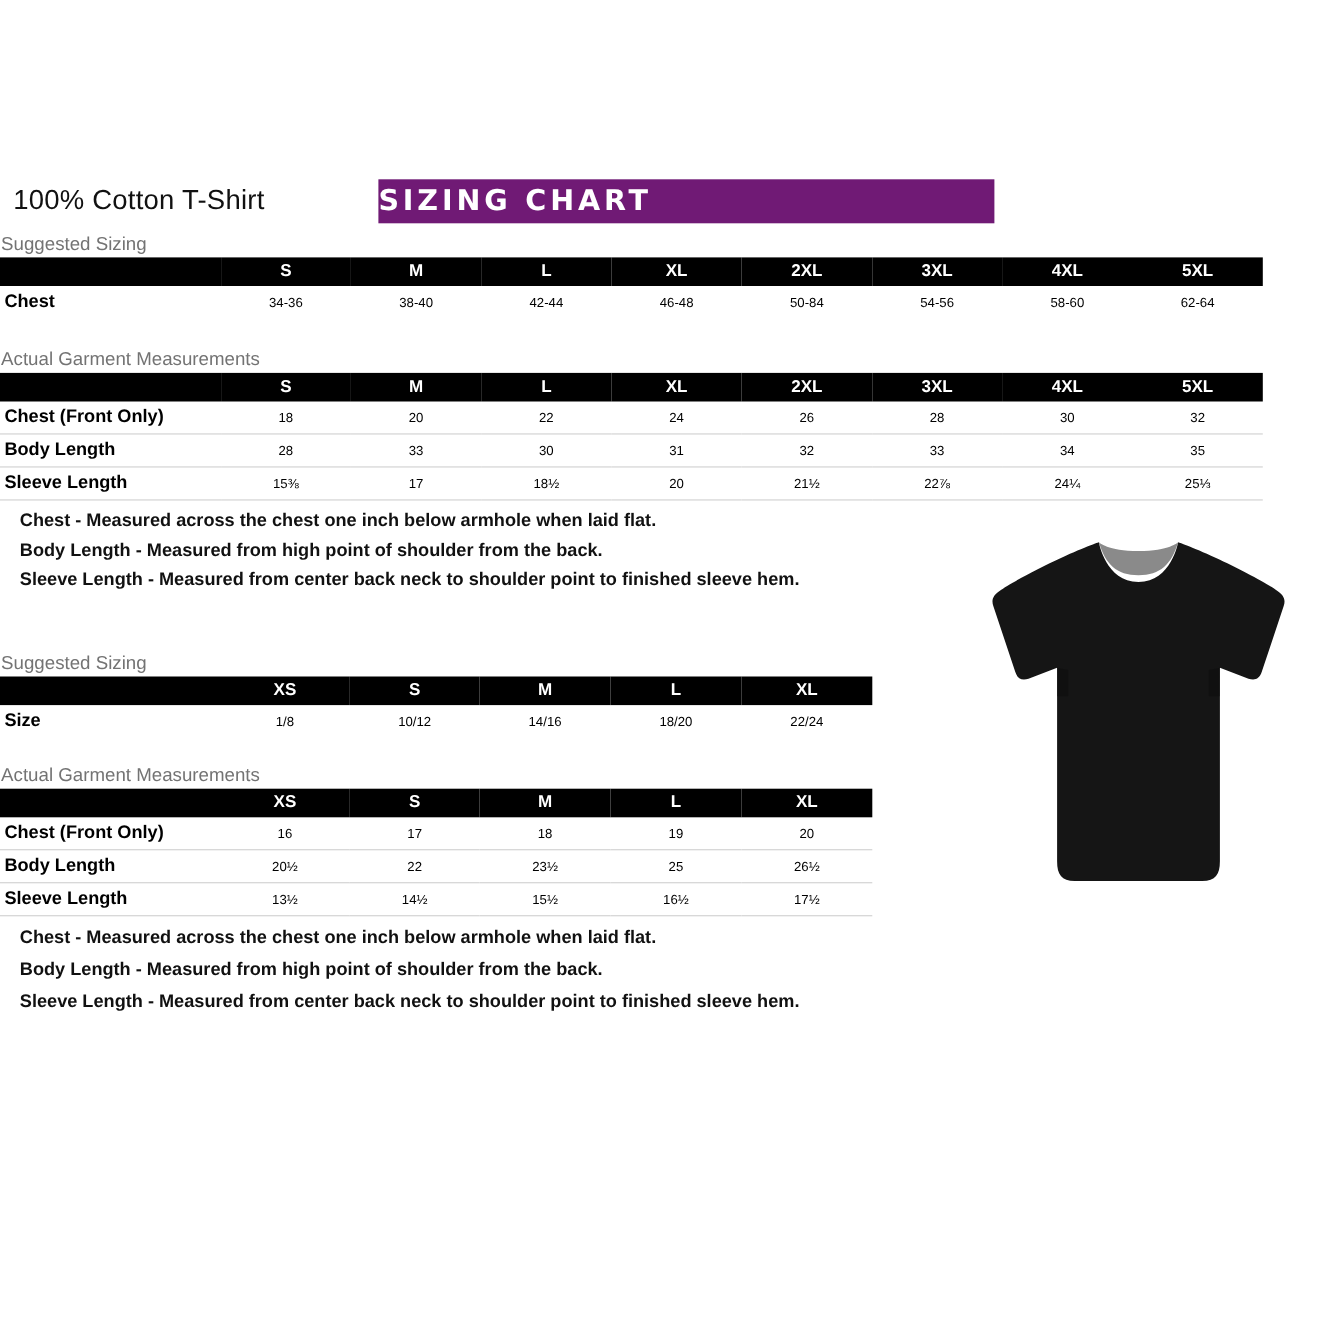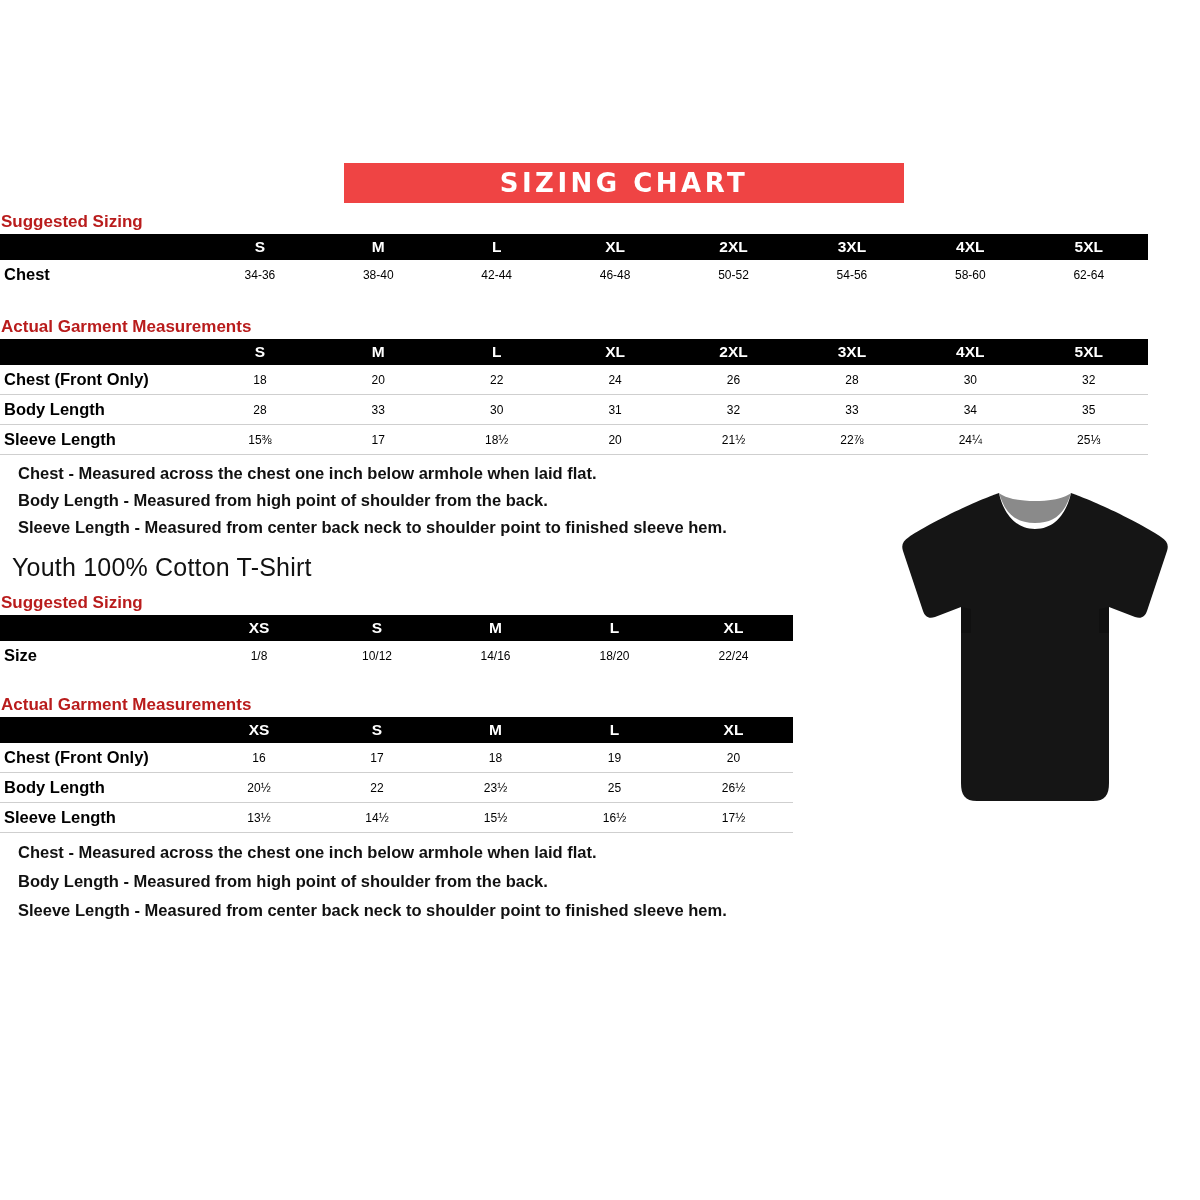--- a/index.html
+++ b/index.html
@@ -25,37 +25,37 @@
 
   
   .title {
     font-size: 25px;
     font-weight: 400;
     letter-spacing: 0.2px;
     color: #111;
   }
   .subhead {
     font-size: 17px;
-    font-weight: 700;
-    color: #b91c1c;
+    font-weight: 400;
+    color: #737373;
   }
   .note {
     font-size: 16.5px;
     font-weight: 700;
     color: #111;
   }
 
   
   .banner {
     position: absolute;
-    background: #ef4444;
+    background: #701a75;
     color: #ffffff;
     display: flex;
     align-items: center;
-    justify-content: center;
+    justify-content: flex-start;
   }
   .banner span {
     font-size: 26px;
     font-weight: bold;
     letter-spacing: 3.5px;
     font-family: "DejaVu Sans", sans-serif;
   }
 
   
   table.sz {
@@ -109,20 +109,21 @@
     width: 280px;
     height: 330px;
   }
   .shirt-svg { display: block; }
 </style>
 </head>
 <body>
 
 <div class="page">
 
+  <div class="title" style="position:absolute;left:12px;top:168px;">100% Cotton T-Shirt</div>
 
   <div class="banner" style="left:344px;top:163px;width:560px;height:40px;">
     <span>SIZING CHART</span>
   </div>
 
   <div class="subhead" style="position:absolute;left:1px;top:212px;">Suggested Sizing</div>
 
   <table class="sz" style="left:0px;top:234px;width:1148px;">
     <colgroup>
       <col style="width:200px">
@@ -148,21 +149,21 @@
         <th>5XL</th>
       </tr>
     </thead>
     <tbody>
       <tr class="noline">
         <td class="labelcol">Chest</td>
         <td class="val">34-36</td>
         <td class="val">38-40</td>
         <td class="val">42-44</td>
         <td class="val">46-48</td>
-        <td class="val">50-52</td>
+        <td class="val">50-84</td>
         <td class="val">54-56</td>
         <td class="val">58-60</td>
         <td class="val">62-64</td>
       </tr>
     </tbody>
   </table>
 
   <div class="subhead" style="position:absolute;left:1px;top:317px;">Actual Garment Measurements</div>
 
   <table class="sz" style="left:0px;top:339px;width:1148px;">
@@ -224,21 +225,20 @@
         <td class="val">24¼</td>
         <td class="val">25⅓</td>
       </tr>
     </tbody>
   </table>
 
   <div class="note" style="position:absolute;left:18px;top:464px;">Chest - Measured across the chest one inch below armhole when laid flat.</div>
   <div class="note" style="position:absolute;left:18px;top:491px;">Body Length - Measured from high point of shoulder from the back.</div>
   <div class="note" style="position:absolute;left:18px;top:518px;">Sleeve Length - Measured from center back neck to shoulder point to finished sleeve hem.</div>
 
-  <div class="title" style="position:absolute;left:12px;top:553px;">Youth 100% Cotton T-Shirt</div>
 
   <div class="subhead" style="position:absolute;left:1px;top:593px;">Suggested Sizing</div>
 
   <table class="sz" style="left:0px;top:615px;width:793px;">
     <colgroup>
       <col style="width:200px">
         <col style="width:118px">
         <col style="width:118px">
       <col style="width:119px">
         <col style="width:119px">

